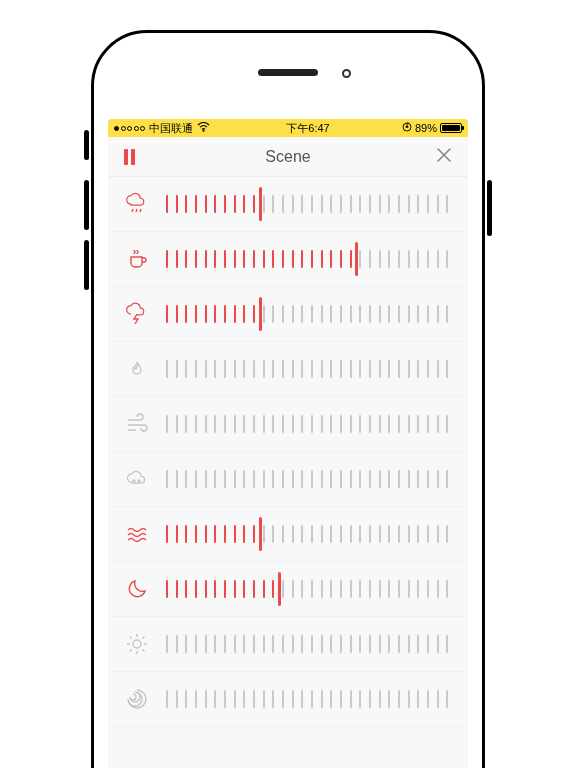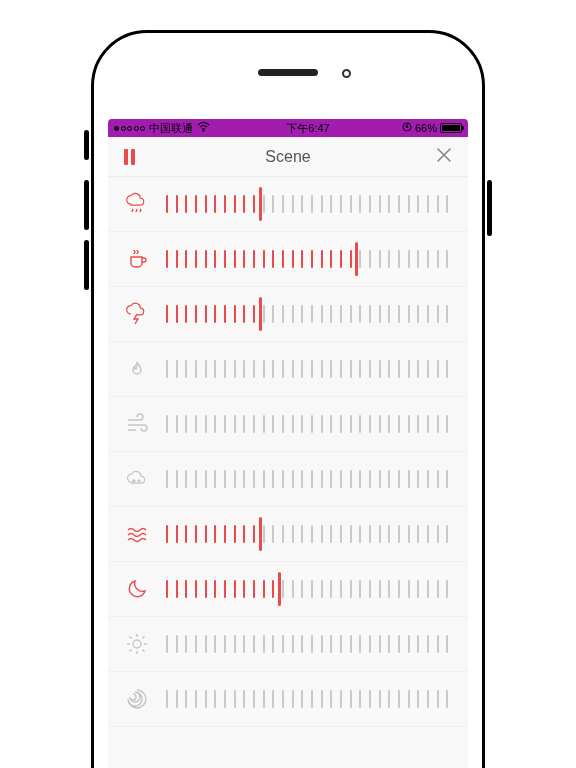--- a/index.html
+++ b/index.html
@@ -62,21 +62,21 @@
   }
 
   
   .statusbar {
     height: 18px;
     display: flex;
     align-items: center;
     font-size: 11px;
     color: #000;
     padding: 0 6px;
-    background: #a21caf;
+    background: #fde047;
   }
   .sig-dots { display:flex; gap:1.5px; margin-right:4px; }
   .sig-dots span { width:5px; height:5px; border-radius:50%; border:0.8px solid #000; }
   .sig-dots span.f { background:#000; }
   .carrier { font-size:11px; margin-right:4px; }
   .wifi { margin-right:4px; }
   .clock { flex:1; text-align:center; font-size:11px; font-weight:500; }
   .lockicon { margin-right:3px; font-size:10px; }
   .battpct { font-size:11px; margin-right:3px; }
   .batt {
@@ -176,21 +176,21 @@
           </svg>
       </span>
       <span class="clock">下午6:47</span>
       <span class="lockicon">
         <svg width="10" height="10" viewBox="0 0 10 10">
             <circle cx="5" cy="5" r="4" stroke="#000" stroke-width="0.9" fill="none"></circle>
             <path d="M5 3 v-1 a1 1 0 0 1 2 0" stroke="#000" stroke-width="0.9" fill="none"></path>
             <rect x="3.7" y="3.5" width="2.6" height="2.3" fill="#000" rx="0.4"></rect>
           </svg>
       </span>
-      <span class="battpct">66%</span>
+      <span class="battpct">89%</span>
       <span class="batt">
           <span class="fill"></span>
         </span>
     </div>
 
     <div class="navhdr">
       <div class="pausebtn">
         <span></span>
         <span></span>
       </div>

